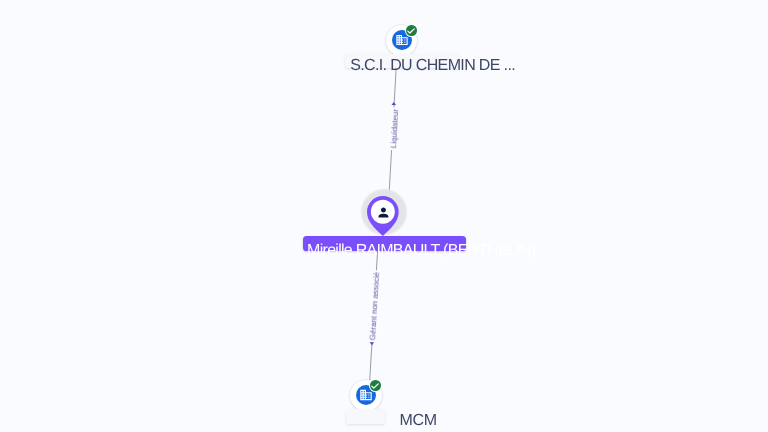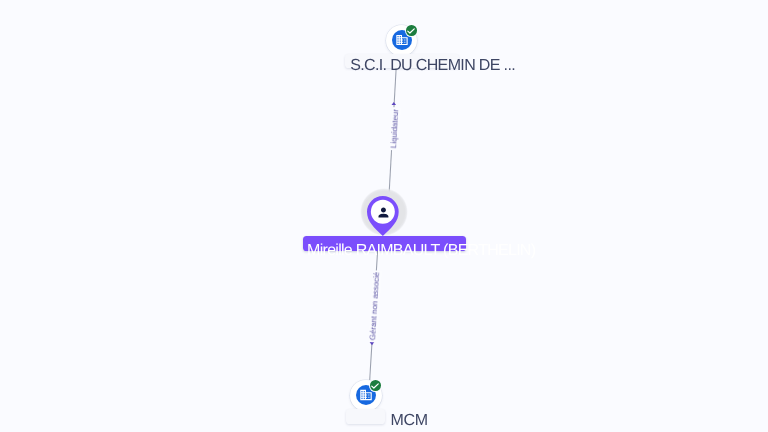--- a/index.html
+++ b/index.html
@@ -155,16 +155,16 @@
       </svg>
     </div>
     <div class="verify-badge" style="left:19.6px;top:0.9px;width:10.8px;height:10.8px;">
       <svg width="8" height="6" viewBox="0 0 8 6">
         <path d="M0.75 3.1 L2.85 5.0 L7.25 0.85" fill="none" stroke="#ffffff" stroke-width="1.25" stroke-linecap="round" stroke-linejoin="round"></path>
       </svg>
     </div>
   </div>
 
   <div class="pill pill-plain" style="left:346.4px;top:409px;width:38.2px;height:14.8px;">
-    <span style="left:9px;top:3.7px;letter-spacing:-0.3px;padding-left:35px;">MCM</span>
+    <span style="left:18px;top:3.7px;letter-spacing:-0.3px;padding-left:35px;">MCM</span>
   </div>
 
 </div>
 
 </body></html>

